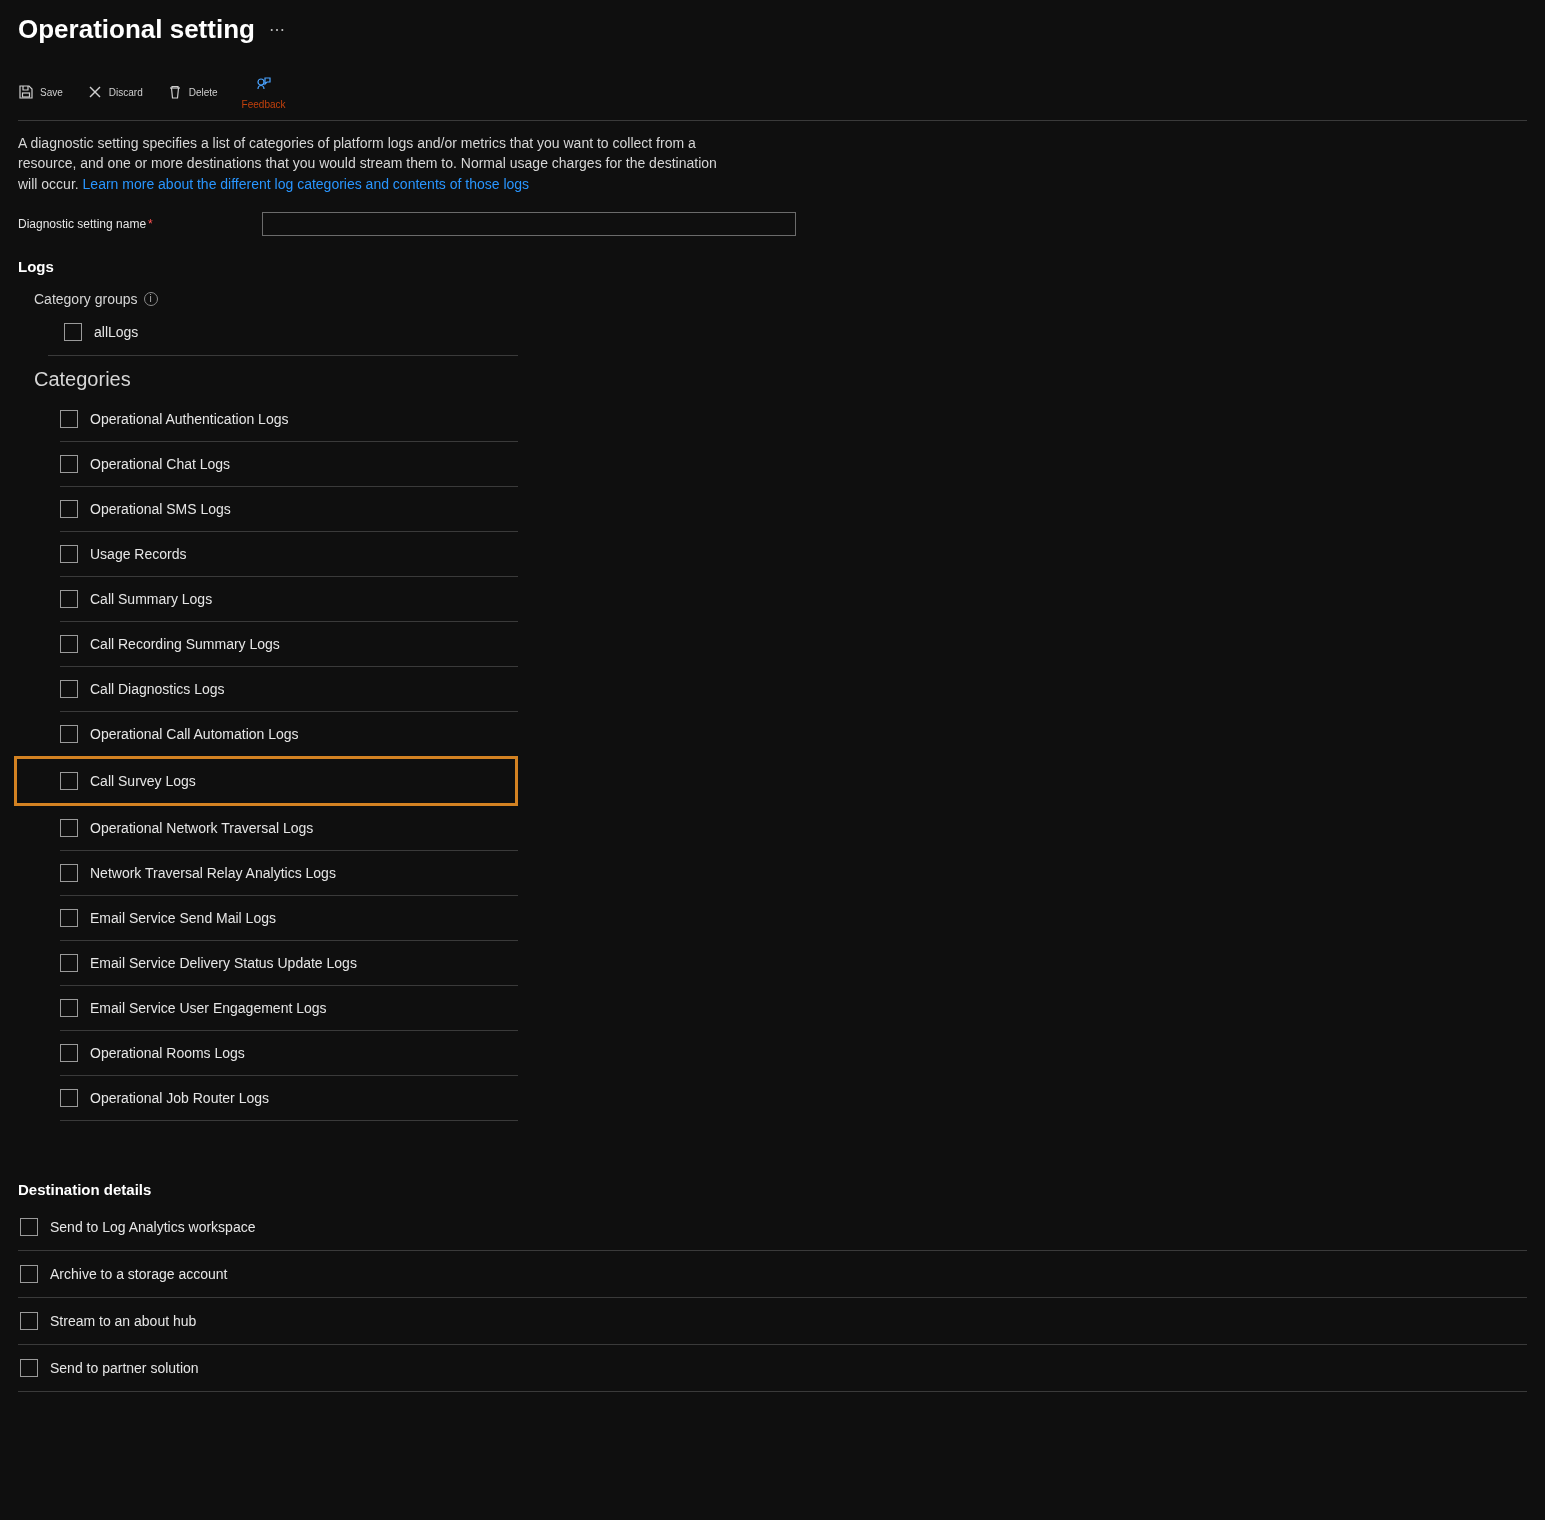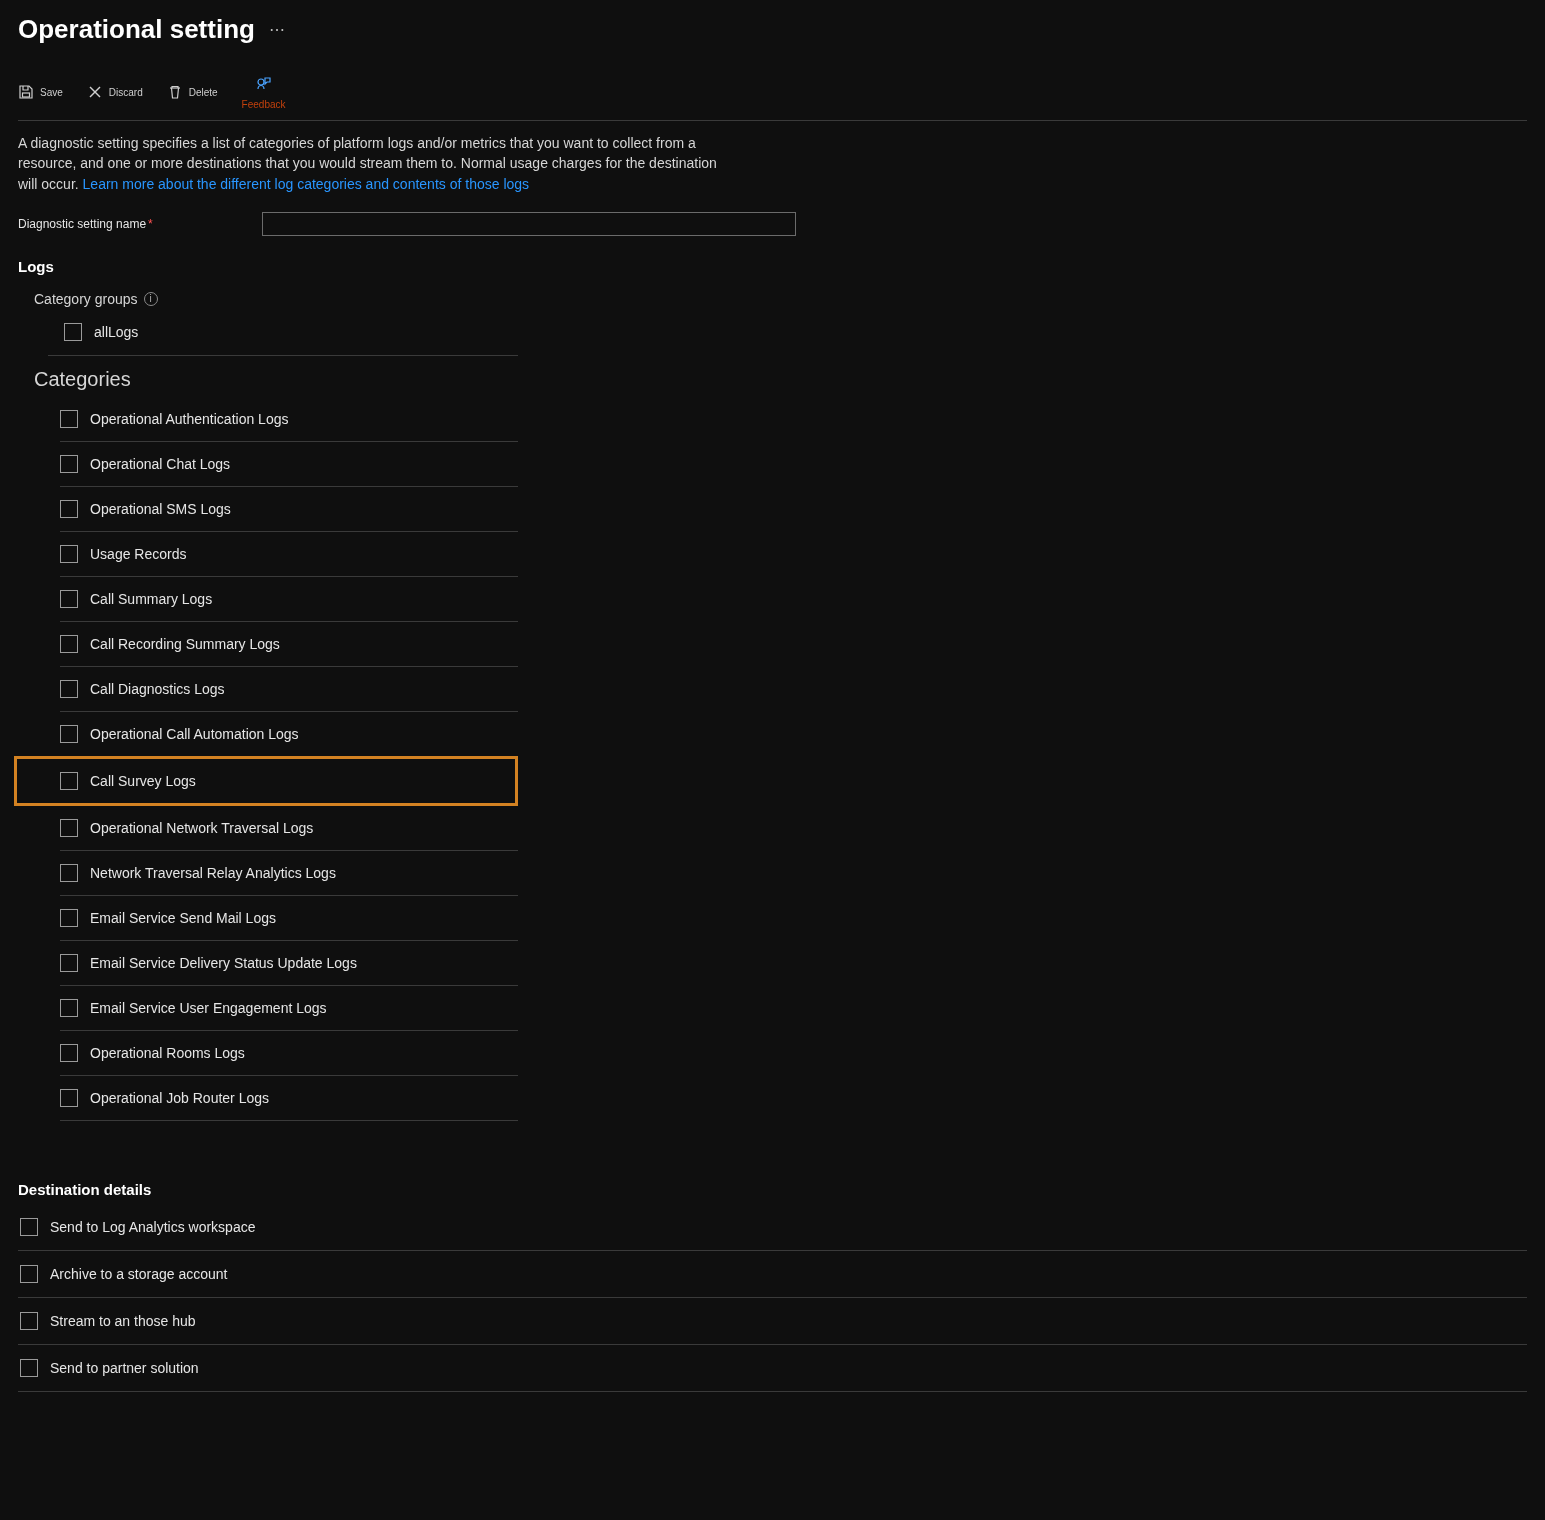--- a/index.html
+++ b/index.html
@@ -214,21 +214,21 @@
         <div class="chk-row">
           <span class="chk"></span>
           <span class="lbl">Send to Log Analytics workspace</span>
         </div>
         <div class="chk-row">
           <span class="chk"></span>
           <span class="lbl">Archive to a storage account</span>
         </div>
         <div class="chk-row">
           <span class="chk"></span>
-          <span class="lbl">Stream to an those hub</span>
+          <span class="lbl">Stream to an about hub</span>
         </div>
         <div class="chk-row">
           <span class="chk"></span>
           <span class="lbl">Send to partner solution</span>
         </div>
       </div>
   </div>
 </div>
 
 </body></html>

